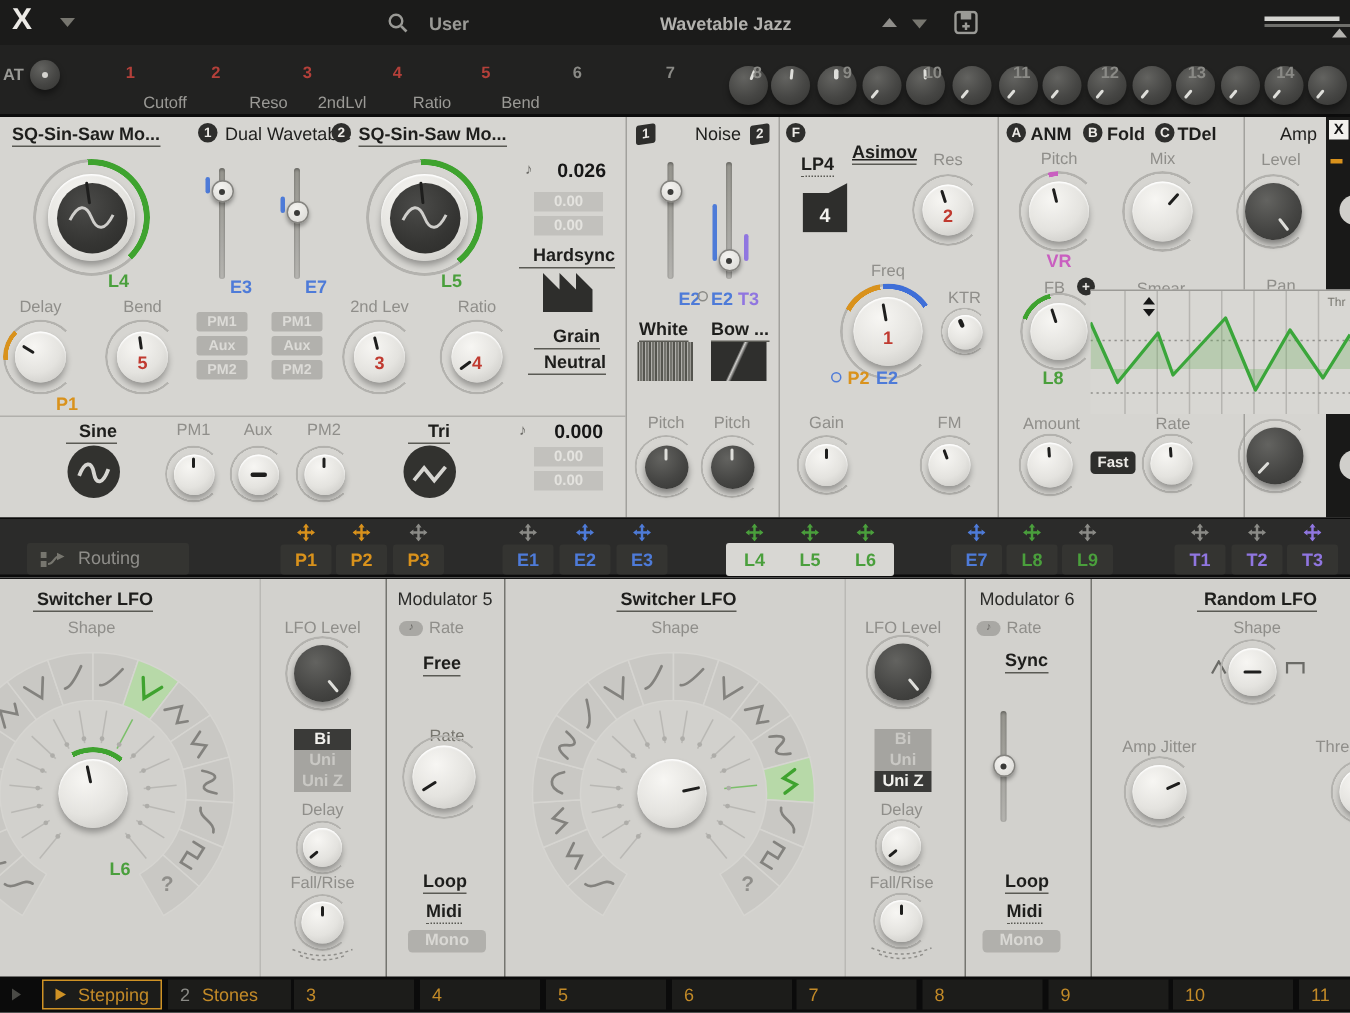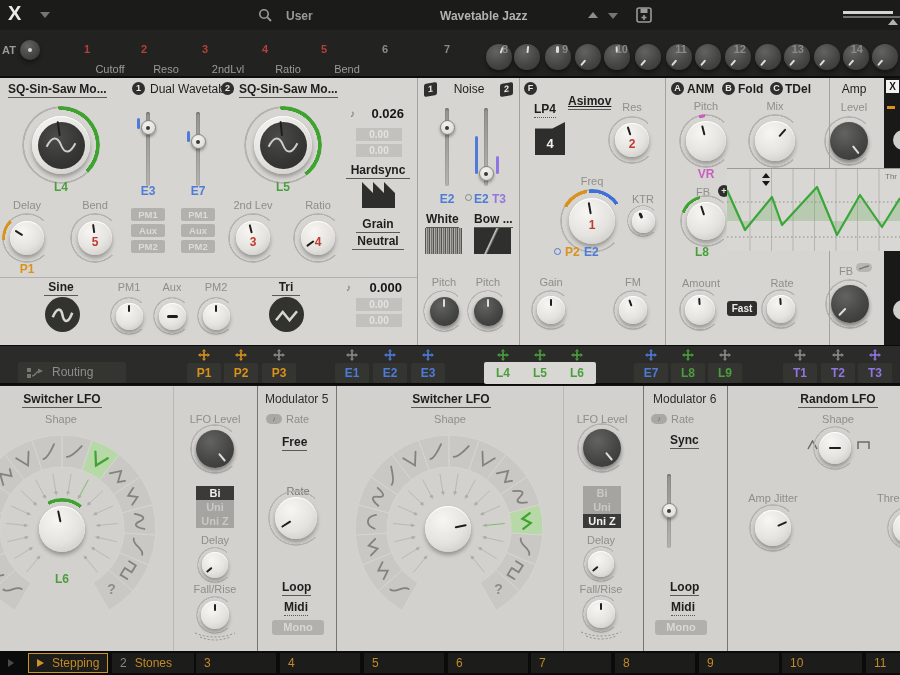--- a/index.html
+++ b/index.html
@@ -26,21 +26,21 @@
   .knob.light{background:radial-gradient(circle at 38% 30%,#f7f6f3,#e4e3df 55%,#cfceca 85%,#c2c1bd);box-shadow:0 3px 4px rgba(0,0,0,.3),inset 0 1px 1px #fff;}
   .knob.dark{background:radial-gradient(circle at 38% 30%,#636360,#464644 55%,#343432);box-shadow:0 3px 4px rgba(0,0,0,.4);}
   .pt{position:absolute;inset:0;transform:rotate(var(--a,0deg));}
   .pt::before{content:"";position:absolute;left:calc(50% - 1.2px);top:9%;width:2.4px;height:26%;background:#1e1e1d;border-radius:2px;}
   .knob.dark .pt::before{background:#dededa;}
   .knob.cdash .pt::before{top:30%;height:40%;}
   .kv{position:absolute;inset:0;display:flex;align-items:center;justify-content:center;padding-top:7px;font-size:12px;font-weight:700;color:#c03a30;}
   .face{position:absolute;inset:0;margin:auto;border-radius:50%;background:radial-gradient(circle at 40% 32%,#4b4b49,#353533 60%,#2b2b29);display:flex;align-items:center;justify-content:center;}
   
   .lbl{position:absolute;font-size:11px;color:#8f8e8a;text-align:center;white-space:nowrap;}
-  .name{position:absolute;font-size:12px;font-weight:700;color:#1e1e1c;text-align:center;white-space:nowrap;}
+  .name{position:absolute;font-size:12px;font-weight:700;color:#1e1e1c;text-align:right;white-space:nowrap;}
   .name.ul,.lbl.ul{border-bottom:1px solid #5a5a54;padding-bottom:1px;}
   .name.dot,.lbl.dot{border-bottom:1px dotted #5a5a54;padding-bottom:1px;}
   .gtxt{color:#4a9f3c!important;} .btxt{color:#4e7bd8!important;} .otxt{color:#d9921c!important;}
   .ptxt{color:#9076e0!important;} .mtxt{color:#c95fc0!important;}
   .bcirc{position:absolute;width:13px;height:13px;border-radius:50%;background:#2e2e2c;color:#eceae6;font-size:9px;font-weight:700;text-align:center;line-height:13px;}
   .flag{position:absolute;width:13px;height:13px;background:#2e2e2c;color:#eceae6;font-size:9px;font-weight:700;text-align:center;line-height:13px;border-radius:2px;transform:skewY(-8deg);}
   .pmrow{position:absolute;width:34px;height:13px;background:#b2b1ad;color:#dcdbd7;font-size:9.5px;font-weight:700;text-align:center;line-height:13px;border-radius:2px;}
   .vbox{position:absolute;width:46px;height:13px;background:#c2c1bd;color:#e4e3df;font-size:10px;font-weight:700;text-align:center;line-height:13px;}
   .bigval{position:absolute;font-size:13px;font-weight:700;color:#161616;text-align:right;}
   .note{position:absolute;font-size:10px;color:#6b6a66;}
@@ -63,21 +63,21 @@
   .tab.sel{border:1.5px solid #cf9225;}
   .tnum{color:#c28a28;font-weight:400;} .tnum.dim{color:#8a8a86;}
   .play{width:0;height:0;border-top:4px solid transparent;border-bottom:4px solid transparent;border-left:7px solid #cf9225;}
   
   #main{position:absolute;left:0;top:78px;width:900px;height:267px;background:#d6d5d1;}
   .vdiv{position:absolute;top:0;width:1px;height:267px;background:#a2a19d;}
   #modpanel{position:absolute;left:0;top:385px;width:900px;height:266px;background:#d2d1cd;border-top:1px solid #141414;box-sizing:border-box;}
   .mdiv-strong{position:absolute;top:0;width:1px;height:266px;background:#757570;}
   .mdiv-thin{position:absolute;top:0;width:1px;height:266px;background:#bab9b5;}
   .hline{position:absolute;height:1px;background:#b1b0ac;}
-  #wavebox{position:absolute;left:727px;top:168px;width:173px;height:83px;background:#d8d7d3;border-top:1px solid #9b9a96;box-sizing:border-box;}
+  #wavebox{position:absolute;left:727px;top:193px;width:173px;height:83px;background:#d8d7d3;border-top:1px solid #9b9a96;box-sizing:border-box;}
   svg{display:block;}
 </style>
 </head>
 <body>
 
 <div id="page">
 
   <div id="titlebar">
     <div class="logo">X</div>
     <div class="abs tri-down" style="left:40px;top:12px;"></div>
@@ -109,21 +109,21 @@
     <div id="macroknobs">
         <div class="mnum red" style="left: 72px;">1</div>
         <div class="knob dark" style="position: absolute; left: 97px; top: 7px; width: 26px; height: 26px;">
           <i class="pt" style="--a: 22deg;"></i>
         </div>
         <div class="mlabel" style="left: 80px;">Cutoff</div>
         <div class="mnum red" style="left: 129px;">2</div>
         <div class="knob dark" style="position: absolute; left: 154px; top: 7px; width: 26px; height: 26px;">
           <i class="pt" style="--a: 6deg;"></i>
         </div>
-        <div class="mlabel" style="left: 136px;">Reso</div>
+        <div class="mlabel" style="left: 149px;">Reso</div>
         <div class="mnum red" style="left: 190px;">3</div>
         <div class="knob dark" style="position: absolute; left: 215px; top: 7px; width: 26px; height: 26px;">
           <i class="pt" style="--a: 0deg;"></i>
         </div>
         <div class="mlabel" style="left: 198px;">2ndLvl</div>
         <div class="mnum red" style="left: 250px;">4</div>
         <div class="knob dark" style="position: absolute; left: 275px; top: 7px; width: 26px; height: 26px;">
           <i class="pt" style="--a: -140deg;"></i>
         </div>
         <div class="mlabel" style="left: 258px;">Ratio</div>

